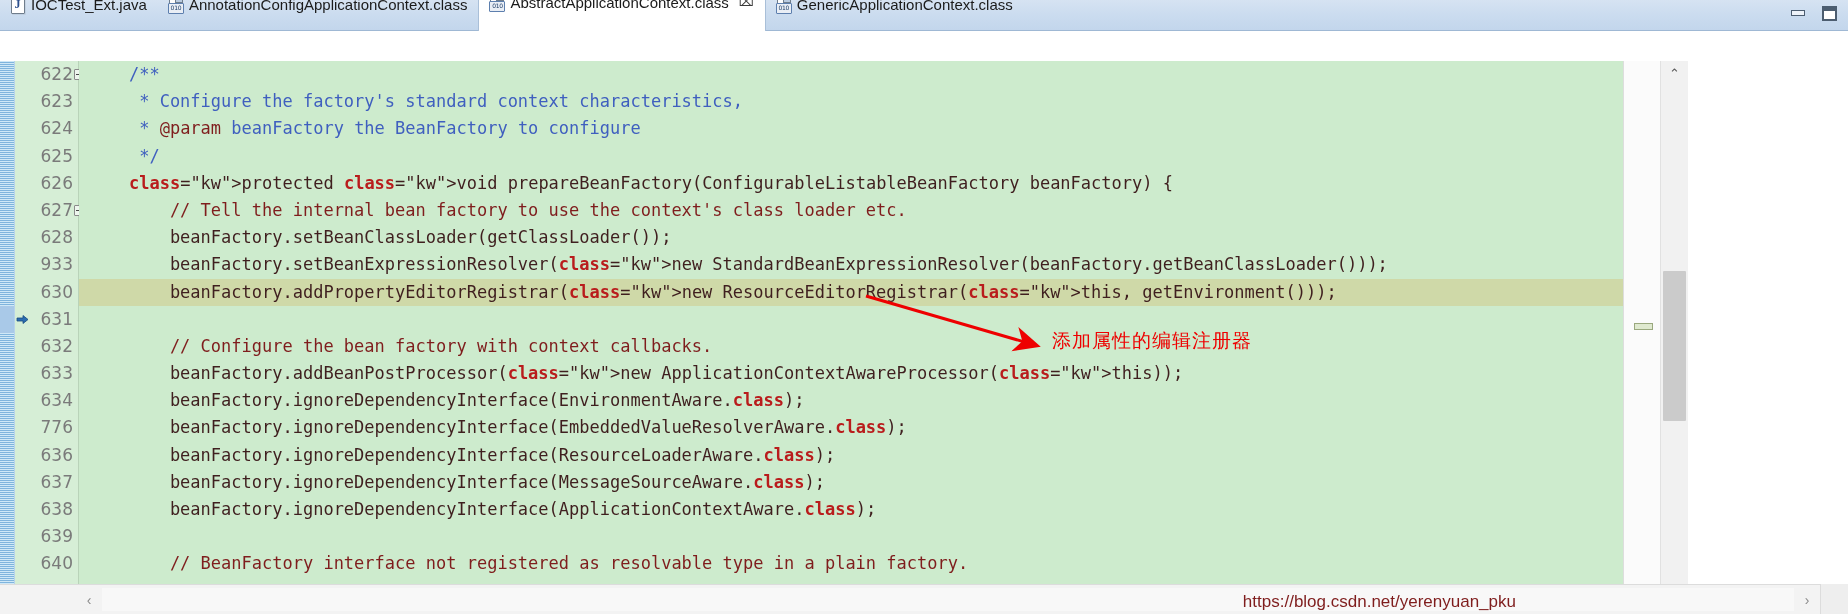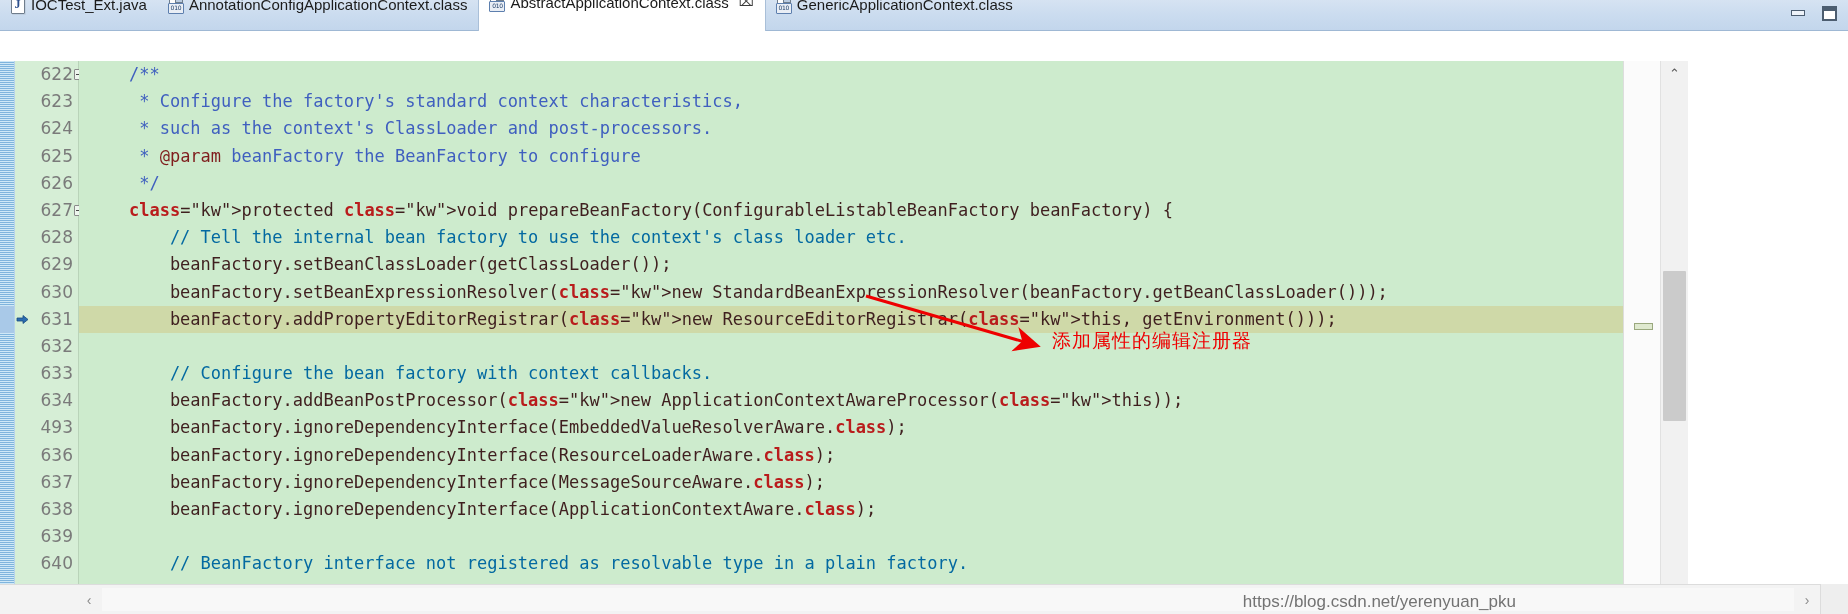--- a/index.html
+++ b/index.html
@@ -123,21 +123,21 @@
     height:27.2px;line-height:27.2px;
     padding-left:9px;color:#3f1f1f;
   }
   .cl.hl{
     background:#cfd9a8;
   }
 
   
   .jdoc{color:#3f5fbf;}
   .jdoc-tag{color:#7f1d1d;}
-  .cmt{color:#0369a1;text-align:right;}
+  .cmt{color:#7f1d1d;text-align:right;}
   .kw{color:#b91c1c;font-weight:bold;}
 
   
   .curline-ann{
     position:absolute;left:0;top:0;width:14px;height:27.2px;background:#a9c9e8;
   }
 
   
   .vscroll{
     position:absolute;right:0;top:0;width:27px;height:553px;
@@ -183,21 +183,21 @@
   
   .annot{position:absolute;left:0;top:0;width:1524px;height:614px;pointer-events:none;}
   .zh-note{
     position:absolute;
     font-family:"DejaVu Sans", sans-serif;
     font-size:19px;color:#ee0000;white-space:nowrap;letter-spacing:1px;
   }
   .watermark{
     position:absolute;right:8px;bottom:2px;
     font-family:"Liberation Sans", sans-serif;
-    font-size:17px;color:#737373;white-space:nowrap;
+    font-size:17px;color:#7f1d1d;white-space:nowrap;
   }
 </style>
 </head>
 <body>
 
 <div class="app">
 
   <div class="tabbar">
     <div class="tabs">
 
@@ -260,21 +260,21 @@
           <span class="ln">626</span>
         </div>
         <div class="row">
           <span class="ln">627</span>
           <span class="fold"></span>
         </div>
         <div class="row">
           <span class="ln">628</span>
         </div>
         <div class="row">
-          <span class="ln">629</span>
+          <span class="ln">933</span>
         </div>
         <div class="row">
           <span class="ln">630</span>
         </div>
         <div class="row hl">
           <span class="gmark">
             <svg width="13" height="13" viewBox="0 0 13 13">
               <path d="M1,5 L7,5 L7,2.5 L12,6.5 L7,10.5 L7,8 L1,8 Z" fill="#2b6cb0" stroke="#1a4c80" stroke-width="0.8"></path>
             </svg>
           </span>
@@ -283,21 +283,21 @@
         <div class="row">
           <span class="ln">632</span>
         </div>
         <div class="row">
           <span class="ln">633</span>
         </div>
         <div class="row">
           <span class="ln">634</span>
         </div>
         <div class="row">
-          <span class="ln">493</span>
+          <span class="ln">776</span>
         </div>
         <div class="row">
           <span class="ln">636</span>
         </div>
         <div class="row">
           <span class="ln">637</span>
         </div>
         <div class="row">
           <span class="ln">638</span>
         </div>
@@ -314,23 +314,20 @@
           <span class="ln">642</span>
         </div>
       </div>
 
     <div class="code" id="codearea">
         <div class="row">
           <div class="cl"><span class="jdoc">    /**</span></div>
         </div>
         <div class="row">
           <div class="cl"><span class="jdoc">     * Configure the factory's standard context characteristics,</span></div>
-        </div>
-        <div class="row">
-          <div class="cl"><span class="jdoc">     * such as the context's ClassLoader and post-processors.</span></div>
         </div>
         <div class="row">
           <div class="cl"><span class="jdoc">     * <span class="jdoc-tag">@param</span> beanFactory the BeanFactory to configure</span></div>
         </div>
         <div class="row">
           <div class="cl"><span class="jdoc">     */</span></div>
         </div>
         <div class="row">
           <div class="cl">    <span <span="" class="kw">class</span>="kw"&gt;protected <span <span="" class="kw">class</span>="kw"&gt;void prepareBeanFactory(ConfigurableListableBeanFactory beanFactory) {</div>
         </div>
@@ -347,20 +344,23 @@
           <div class="cl hl">        beanFactory.addPropertyEditorRegistrar(<span <span="" class="kw">class</span>="kw"&gt;new ResourceEditorRegistrar(<span <span="" class="kw">class</span>="kw"&gt;this, getEnvironment()));</div>
         </div>
         <div class="row">
           <div class="cl">&nbsp;</div>
         </div>
         <div class="row">
           <div class="cl"><span class="cmt">        // Configure the bean factory with context callbacks.</span></div>
         </div>
         <div class="row">
           <div class="cl">        beanFactory.addBeanPostProcessor(<span <span="" class="kw">class</span>="kw"&gt;new ApplicationContextAwareProcessor(<span <span="" class="kw">class</span>="kw"&gt;this));</div>
+        </div>
+        <div class="row">
+          <div class="cl">        beanFactory.ignoreDependencyInterface(EnvironmentAware.<span class="kw">class</span>);</div>
         </div>
         <div class="row">
           <div class="cl">        beanFactory.ignoreDependencyInterface(EmbeddedValueResolverAware.<span class="kw">class</span>);</div>
         </div>
         <div class="row">
           <div class="cl">        beanFactory.ignoreDependencyInterface(ResourceLoaderAware.<span class="kw">class</span>);</div>
         </div>
         <div class="row">
           <div class="cl">        beanFactory.ignoreDependencyInterface(MessageSourceAware.<span class="kw">class</span>);</div>
         </div>

